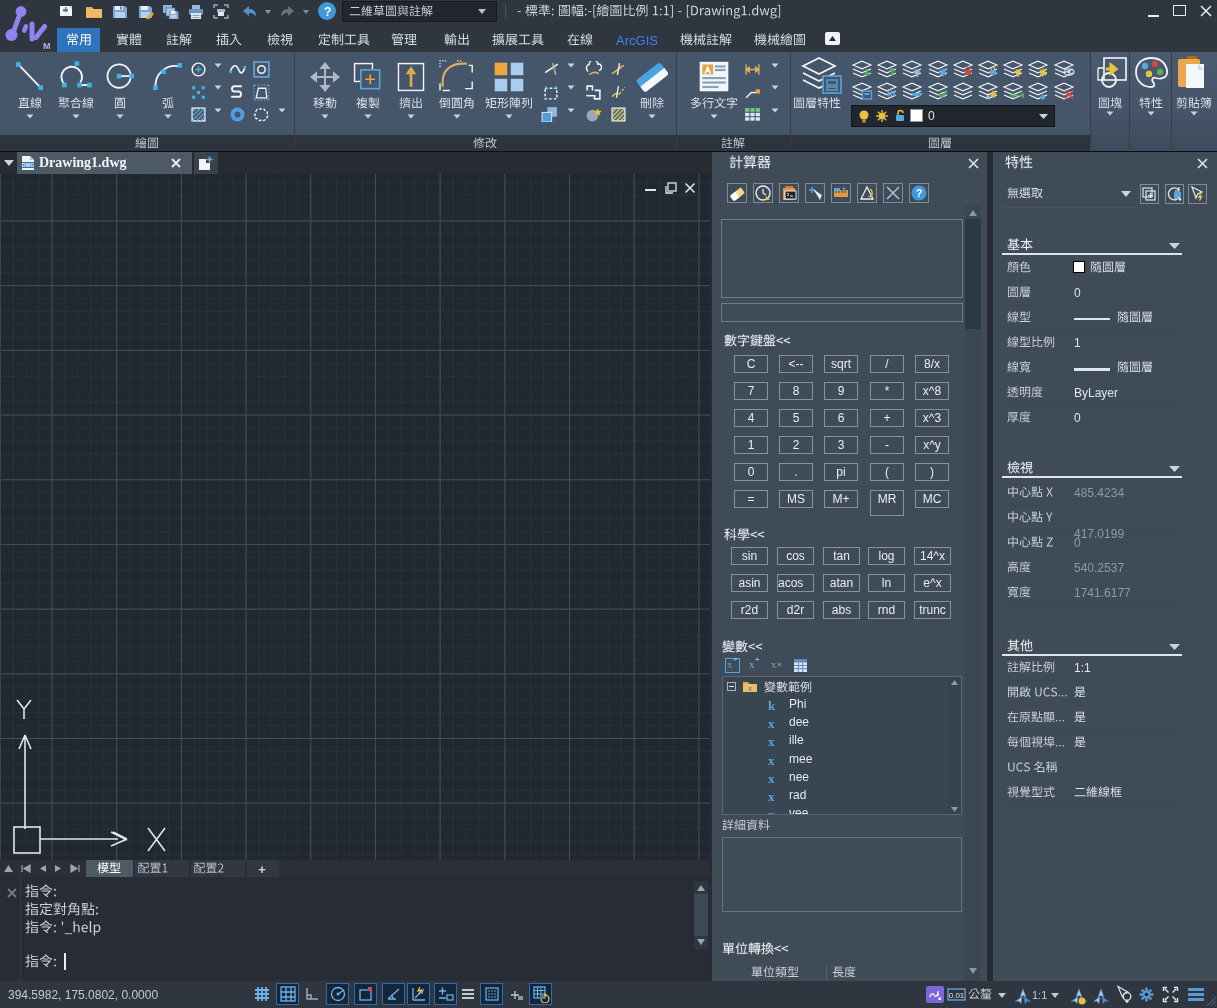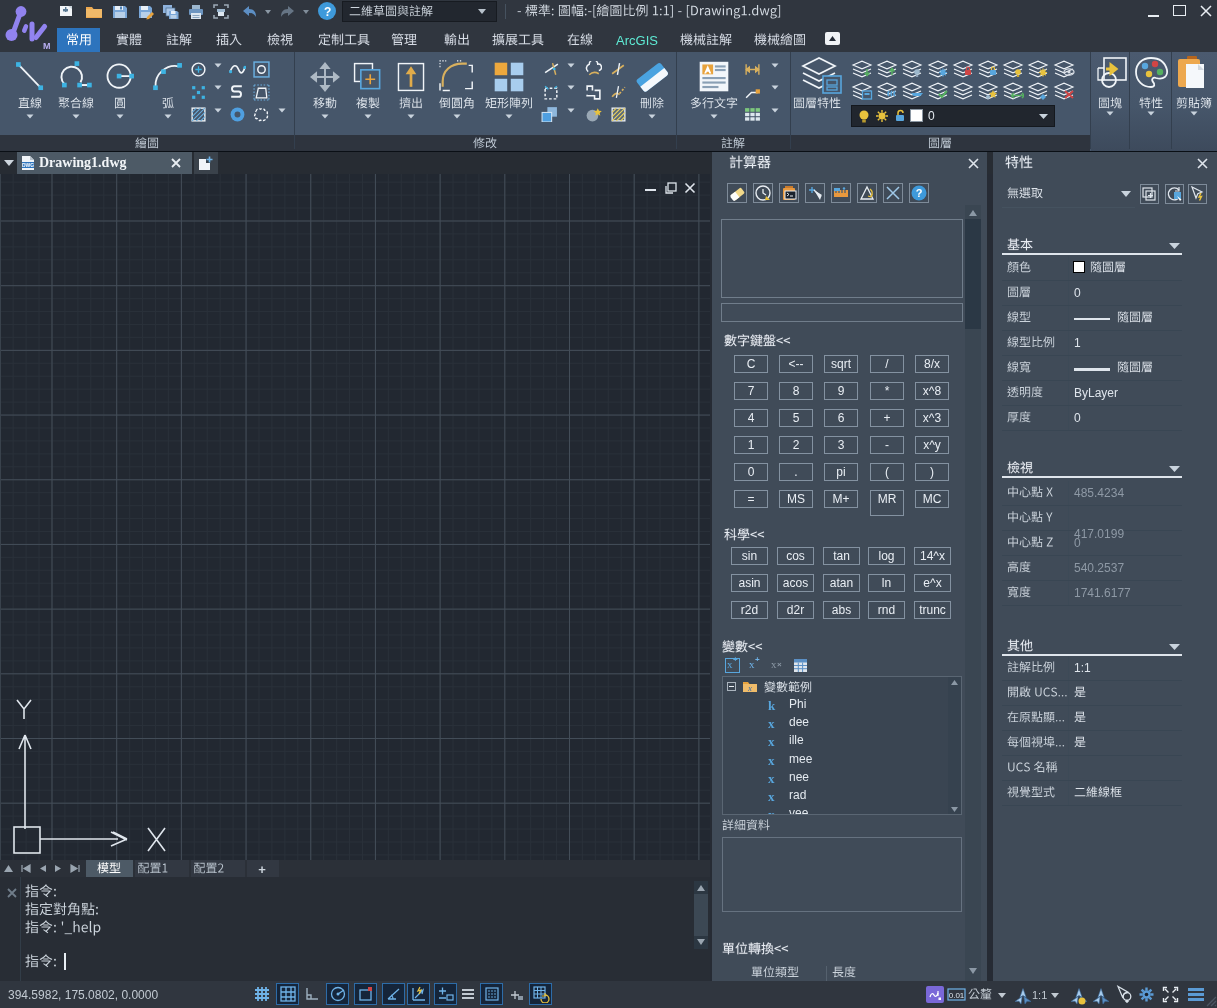--- a/index.html
+++ b/index.html
@@ -363,21 +363,21 @@
       </g>
     </svg></div>
 <div style="position:absolute;left:780px;top:33px;transform:translateX(-50%);line-height:0"><svg width="52" height="15" viewBox="0 0 52 15">
       <g fill="#d8dee6" stroke="#d8dee6" stroke-width="4" transform="translate(0,11.3) scale(0.013000)">
         <use href="#g47" x="0"></use>
         <use href="#g48" x="1000"></use>
         <use href="#g13" x="2000"></use>
         <use href="#g3" x="3000"></use>
       </g>
     </svg></div>
-<div style="position:absolute;left:637px;top:33px;transform:translateX(-50%);font:400 13px 'Liberation Sans', sans-serif;color:#5eead4;white-space:nowrap">ArcGIS</div>
+<div style="position:absolute;left:637px;top:33px;transform:translateX(-50%);font:400 13px 'Liberation Sans', sans-serif;color:#3b82f6;white-space:nowrap">ArcGIS</div>
 <div class="abs" style="left:825px;top:32px;width:15px;height:13px;background:#f0f3f6;border-radius:2px"></div>
 <svg class="abs" style="left:828px;top:35px" width="9" height="7">
     <path d="M4.5 1 L8 6 L1 6 Z" fill="#242b36"></path>
   </svg>
 <div class="abs" style="left:0;top:52px;width:1217px;height:99px;background:#46566a"></div>
 <div class="abs" style="left:0;top:135px;width:1090px;height:16px;background:#2e343e"></div>
 <div style="position:absolute;left:147.0px;top:137px;transform:translateX(-50%);line-height:0"><svg width="24" height="14" viewBox="0 0 24 14">
       <g fill="#c3cdd8" transform="translate(0,10.4) scale(0.012000)">
         <use href="#g13" x="0"></use>
         <use href="#g3" x="1000"></use>
@@ -1394,21 +1394,21 @@
           <use href="#g103" x="2000"></use>
           <use href="#g103" x="2555"></use>
         </g>
       </svg></div>
     <div class="abs" style="left:731px;top:547px;width:37px;height:18px;border:1px solid #8492a1;color:#e9eef4;font:12px 'Liberation Sans';text-align:center;line-height:17px">sin</div>
     <div class="abs" style="left:777px;top:547px;width:37px;height:18px;border:1px solid #8492a1;color:#e9eef4;font:12px 'Liberation Sans';text-align:center;line-height:17px">cos</div>
     <div class="abs" style="left:823px;top:547px;width:37px;height:18px;border:1px solid #8492a1;color:#e9eef4;font:12px 'Liberation Sans';text-align:center;line-height:17px">tan</div>
     <div class="abs" style="left:868px;top:547px;width:37px;height:18px;border:1px solid #8492a1;color:#e9eef4;font:12px 'Liberation Sans';text-align:center;line-height:17px">log</div>
     <div class="abs" style="left:914px;top:547px;width:37px;height:18px;border:1px solid #8492a1;color:#e9eef4;font:12px 'Liberation Sans';text-align:center;line-height:17px">14^x</div>
     <div class="abs" style="left:731px;top:574px;width:37px;height:18px;border:1px solid #8492a1;color:#e9eef4;font:12px 'Liberation Sans';text-align:center;line-height:17px">asin</div>
-    <div class="abs" style="left:777px;top:574px;width:37px;height:18px;border:1px solid #8492a1;color:#e9eef4;font:12px 'Liberation Sans';text-align:center;line-height:17px">acos</div>
+    <div class="abs" style="left:777px;top:574px;width:37px;height:18px;border:1px solid #8492a1;color:#e9eef4;font:12px 'Liberation Sans';text-align:left;line-height:17px">acos</div>
     <div class="abs" style="left:823px;top:574px;width:37px;height:18px;border:1px solid #8492a1;color:#e9eef4;font:12px 'Liberation Sans';text-align:center;line-height:17px">atan</div>
     <div class="abs" style="left:868px;top:574px;width:37px;height:18px;border:1px solid #8492a1;color:#e9eef4;font:12px 'Liberation Sans';text-align:center;line-height:17px">ln</div>
     <div class="abs" style="left:914px;top:574px;width:37px;height:18px;border:1px solid #8492a1;color:#e9eef4;font:12px 'Liberation Sans';text-align:center;line-height:17px">e^x</div>
     <div class="abs" style="left:731px;top:601px;width:37px;height:18px;border:1px solid #8492a1;color:#e9eef4;font:12px 'Liberation Sans';text-align:center;line-height:17px">r2d</div>
     <div class="abs" style="left:777px;top:601px;width:37px;height:18px;border:1px solid #8492a1;color:#e9eef4;font:12px 'Liberation Sans';text-align:center;line-height:17px">d2r</div>
     <div class="abs" style="left:823px;top:601px;width:37px;height:18px;border:1px solid #8492a1;color:#e9eef4;font:12px 'Liberation Sans';text-align:center;line-height:17px">abs</div>
     <div class="abs" style="left:868px;top:601px;width:37px;height:18px;border:1px solid #8492a1;color:#e9eef4;font:12px 'Liberation Sans';text-align:center;line-height:17px">rnd</div>
     <div class="abs" style="left:914px;top:601px;width:37px;height:18px;border:1px solid #8492a1;color:#e9eef4;font:12px 'Liberation Sans';text-align:center;line-height:17px">trunc</div>
     <div style="position:absolute;left:722px;top:640px;line-height:0"><svg width="41" height="15" viewBox="0 0 41 15">
         <g fill="#e9eef4" stroke="#e9eef4" stroke-width="12" transform="translate(0,11.3) scale(0.013000)">

